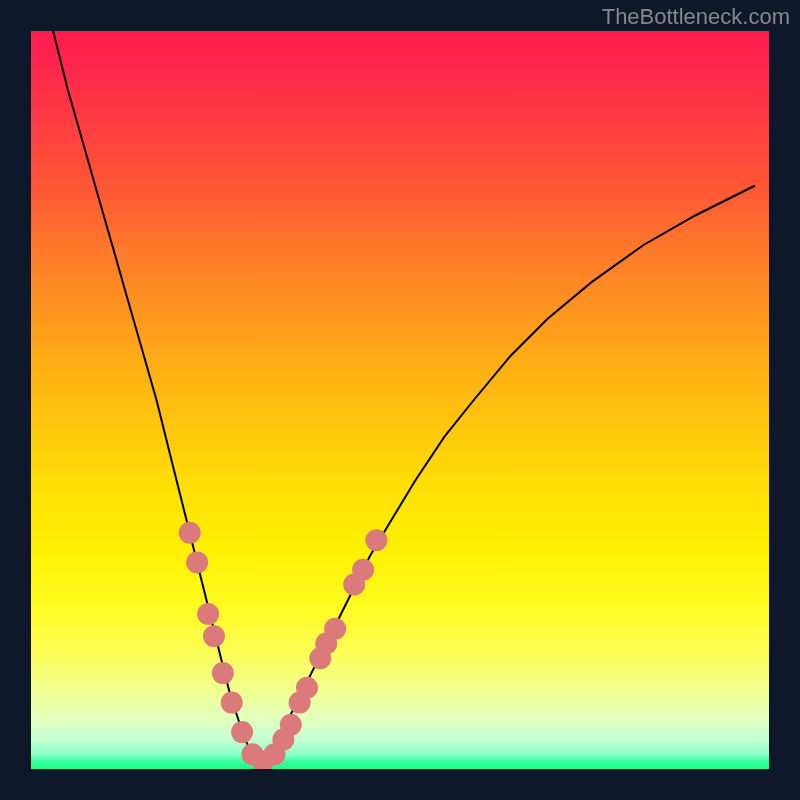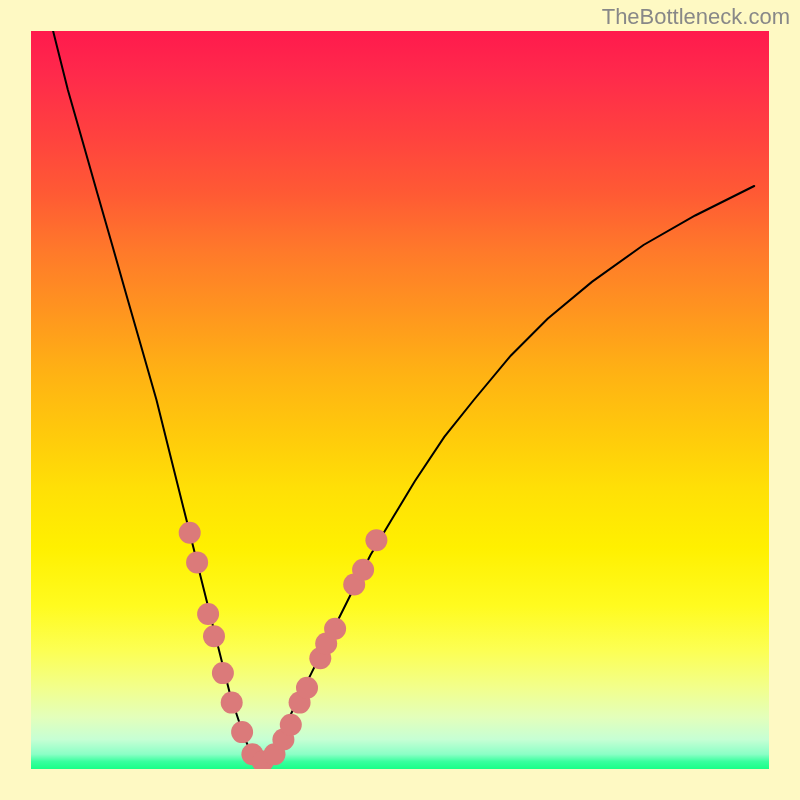--- a/index.html
+++ b/index.html
@@ -1,21 +1,21 @@
 <!DOCTYPE html>
 <html><head>
 <meta charset="utf-8">
 <style>
   * { margin: 0; padding: 0; box-sizing: border-box; }
   html, body { width: 800px; height: 800px; overflow: hidden; background: #000; }
   .frame {
     position: relative;
     width: 800px;
     height: 800px;
-    background: #fef9c3;
+    background: #0f172a;
   }
   .plot-area {
     position: absolute;
     left: 31px;
     top: 31px;
     width: 738px;
     height: 738px;
     overflow: hidden;
   }
   .gradient {

